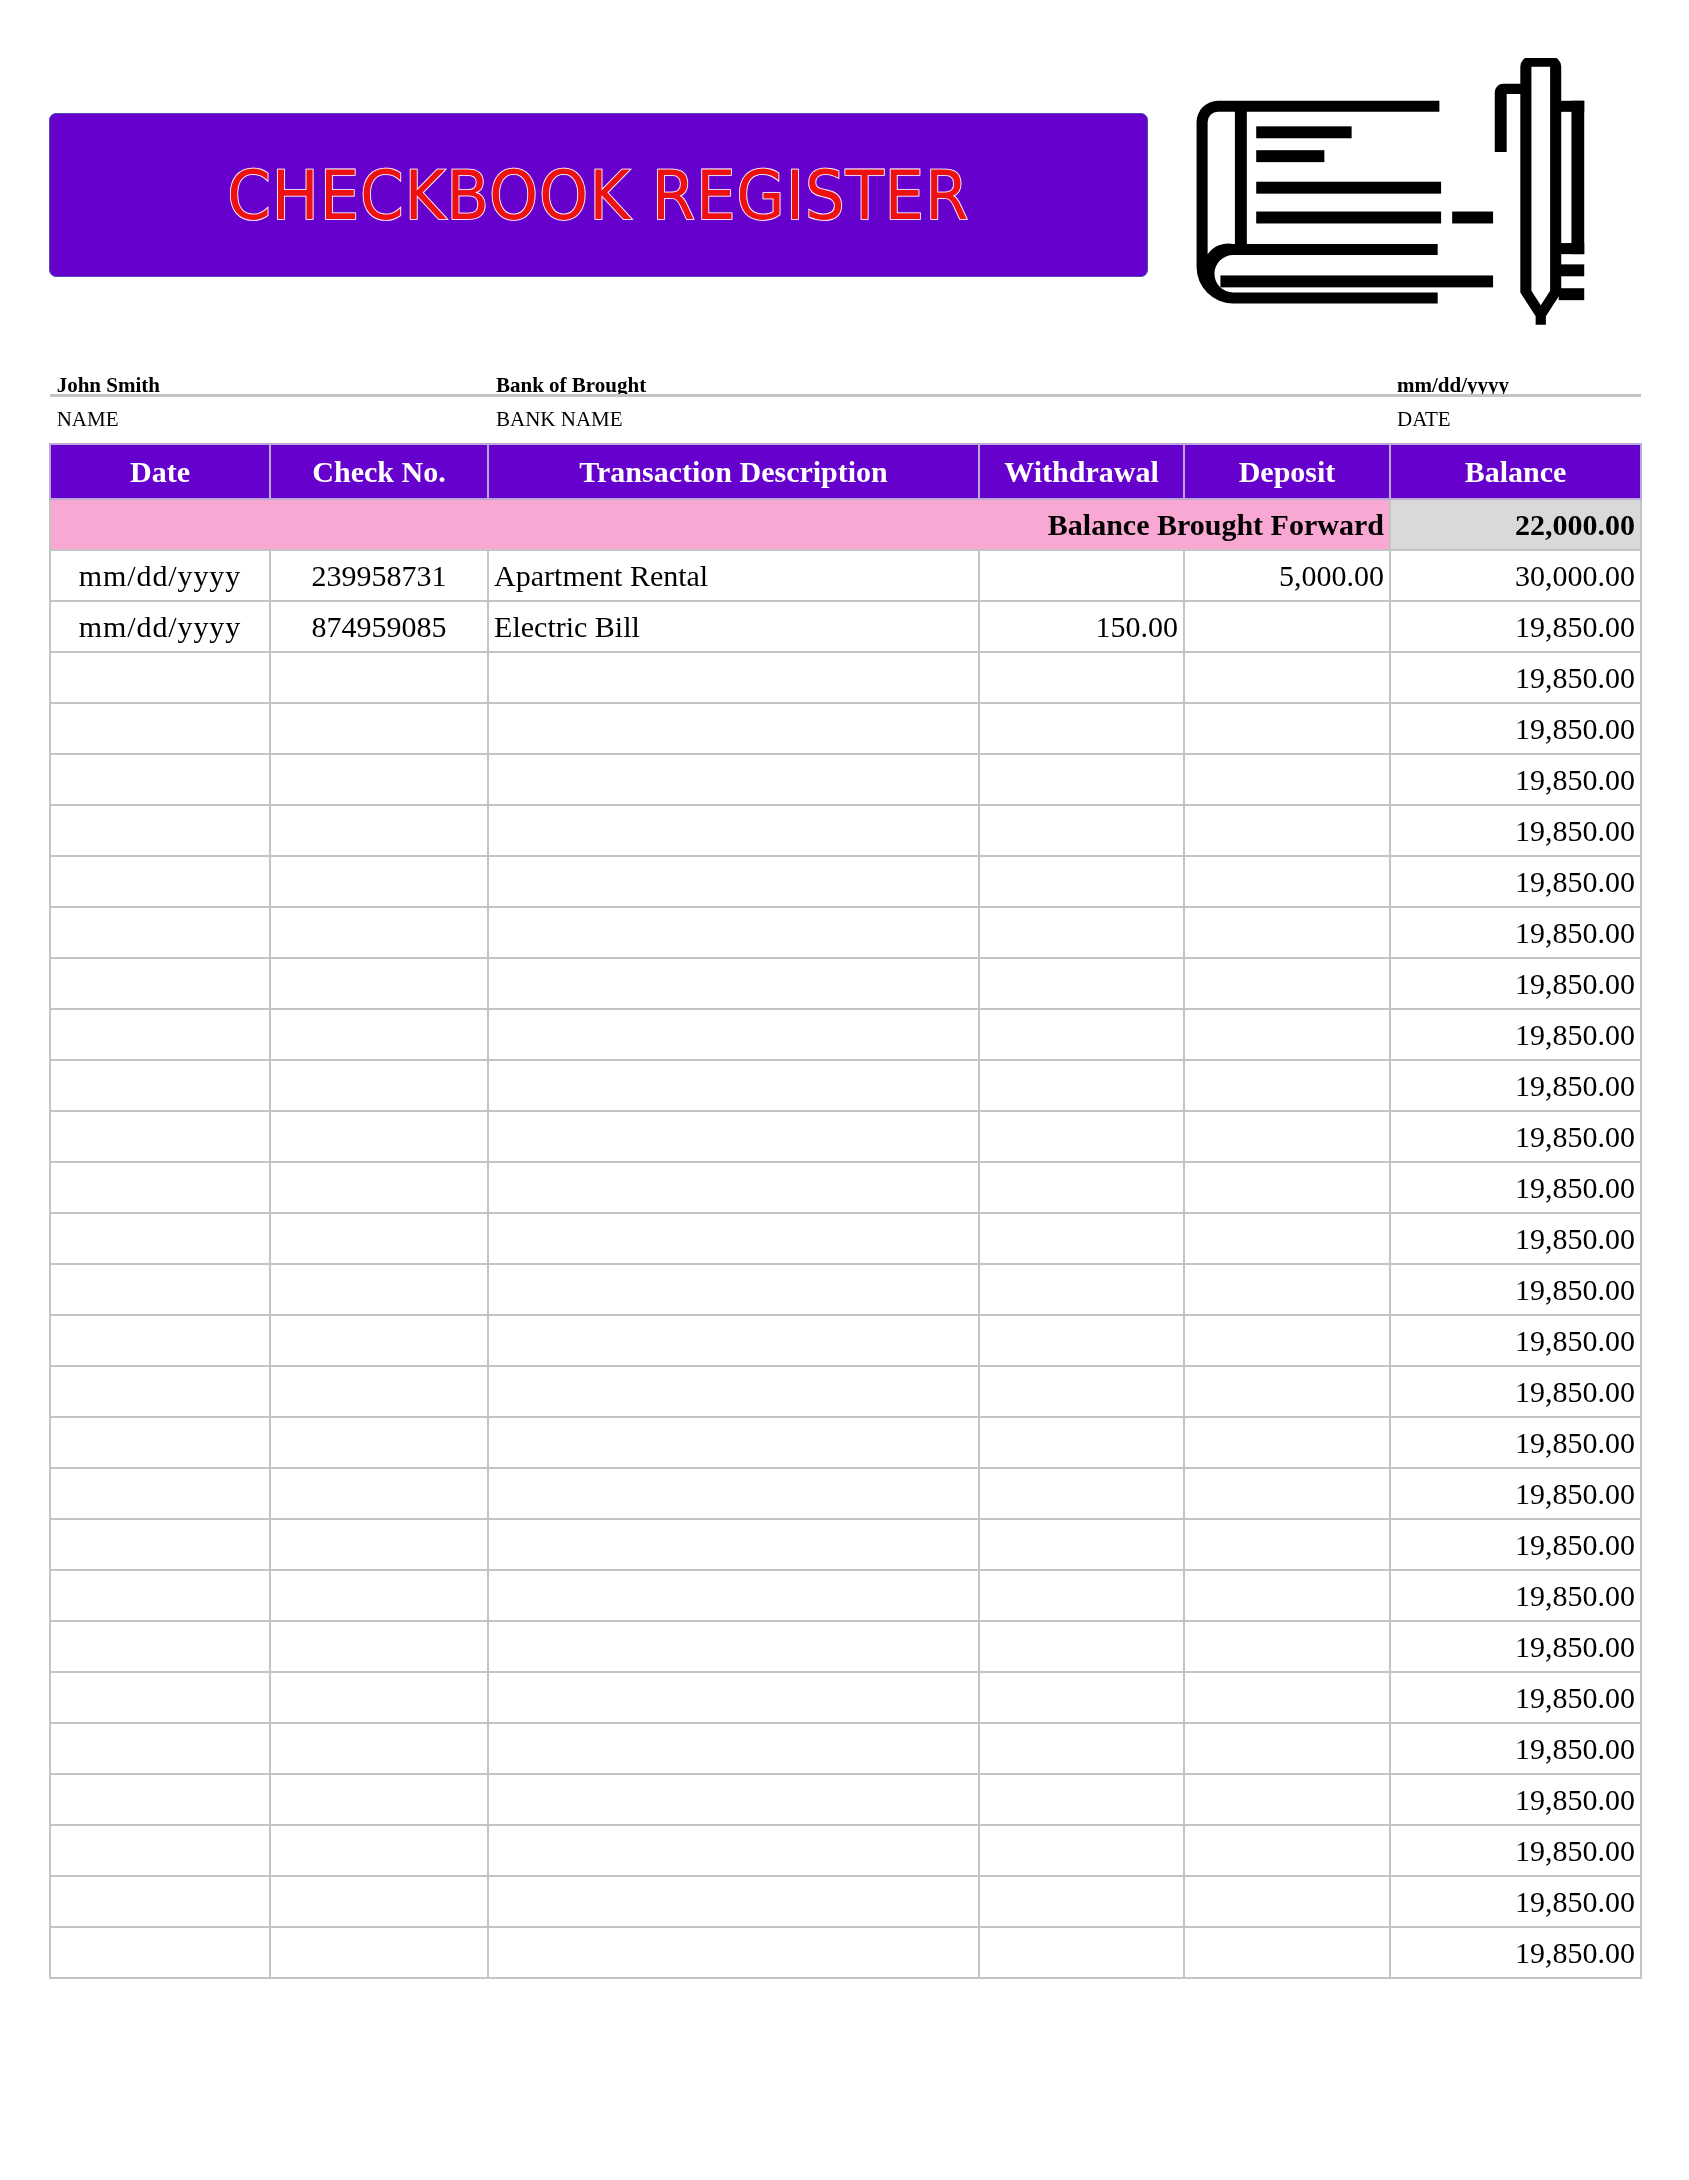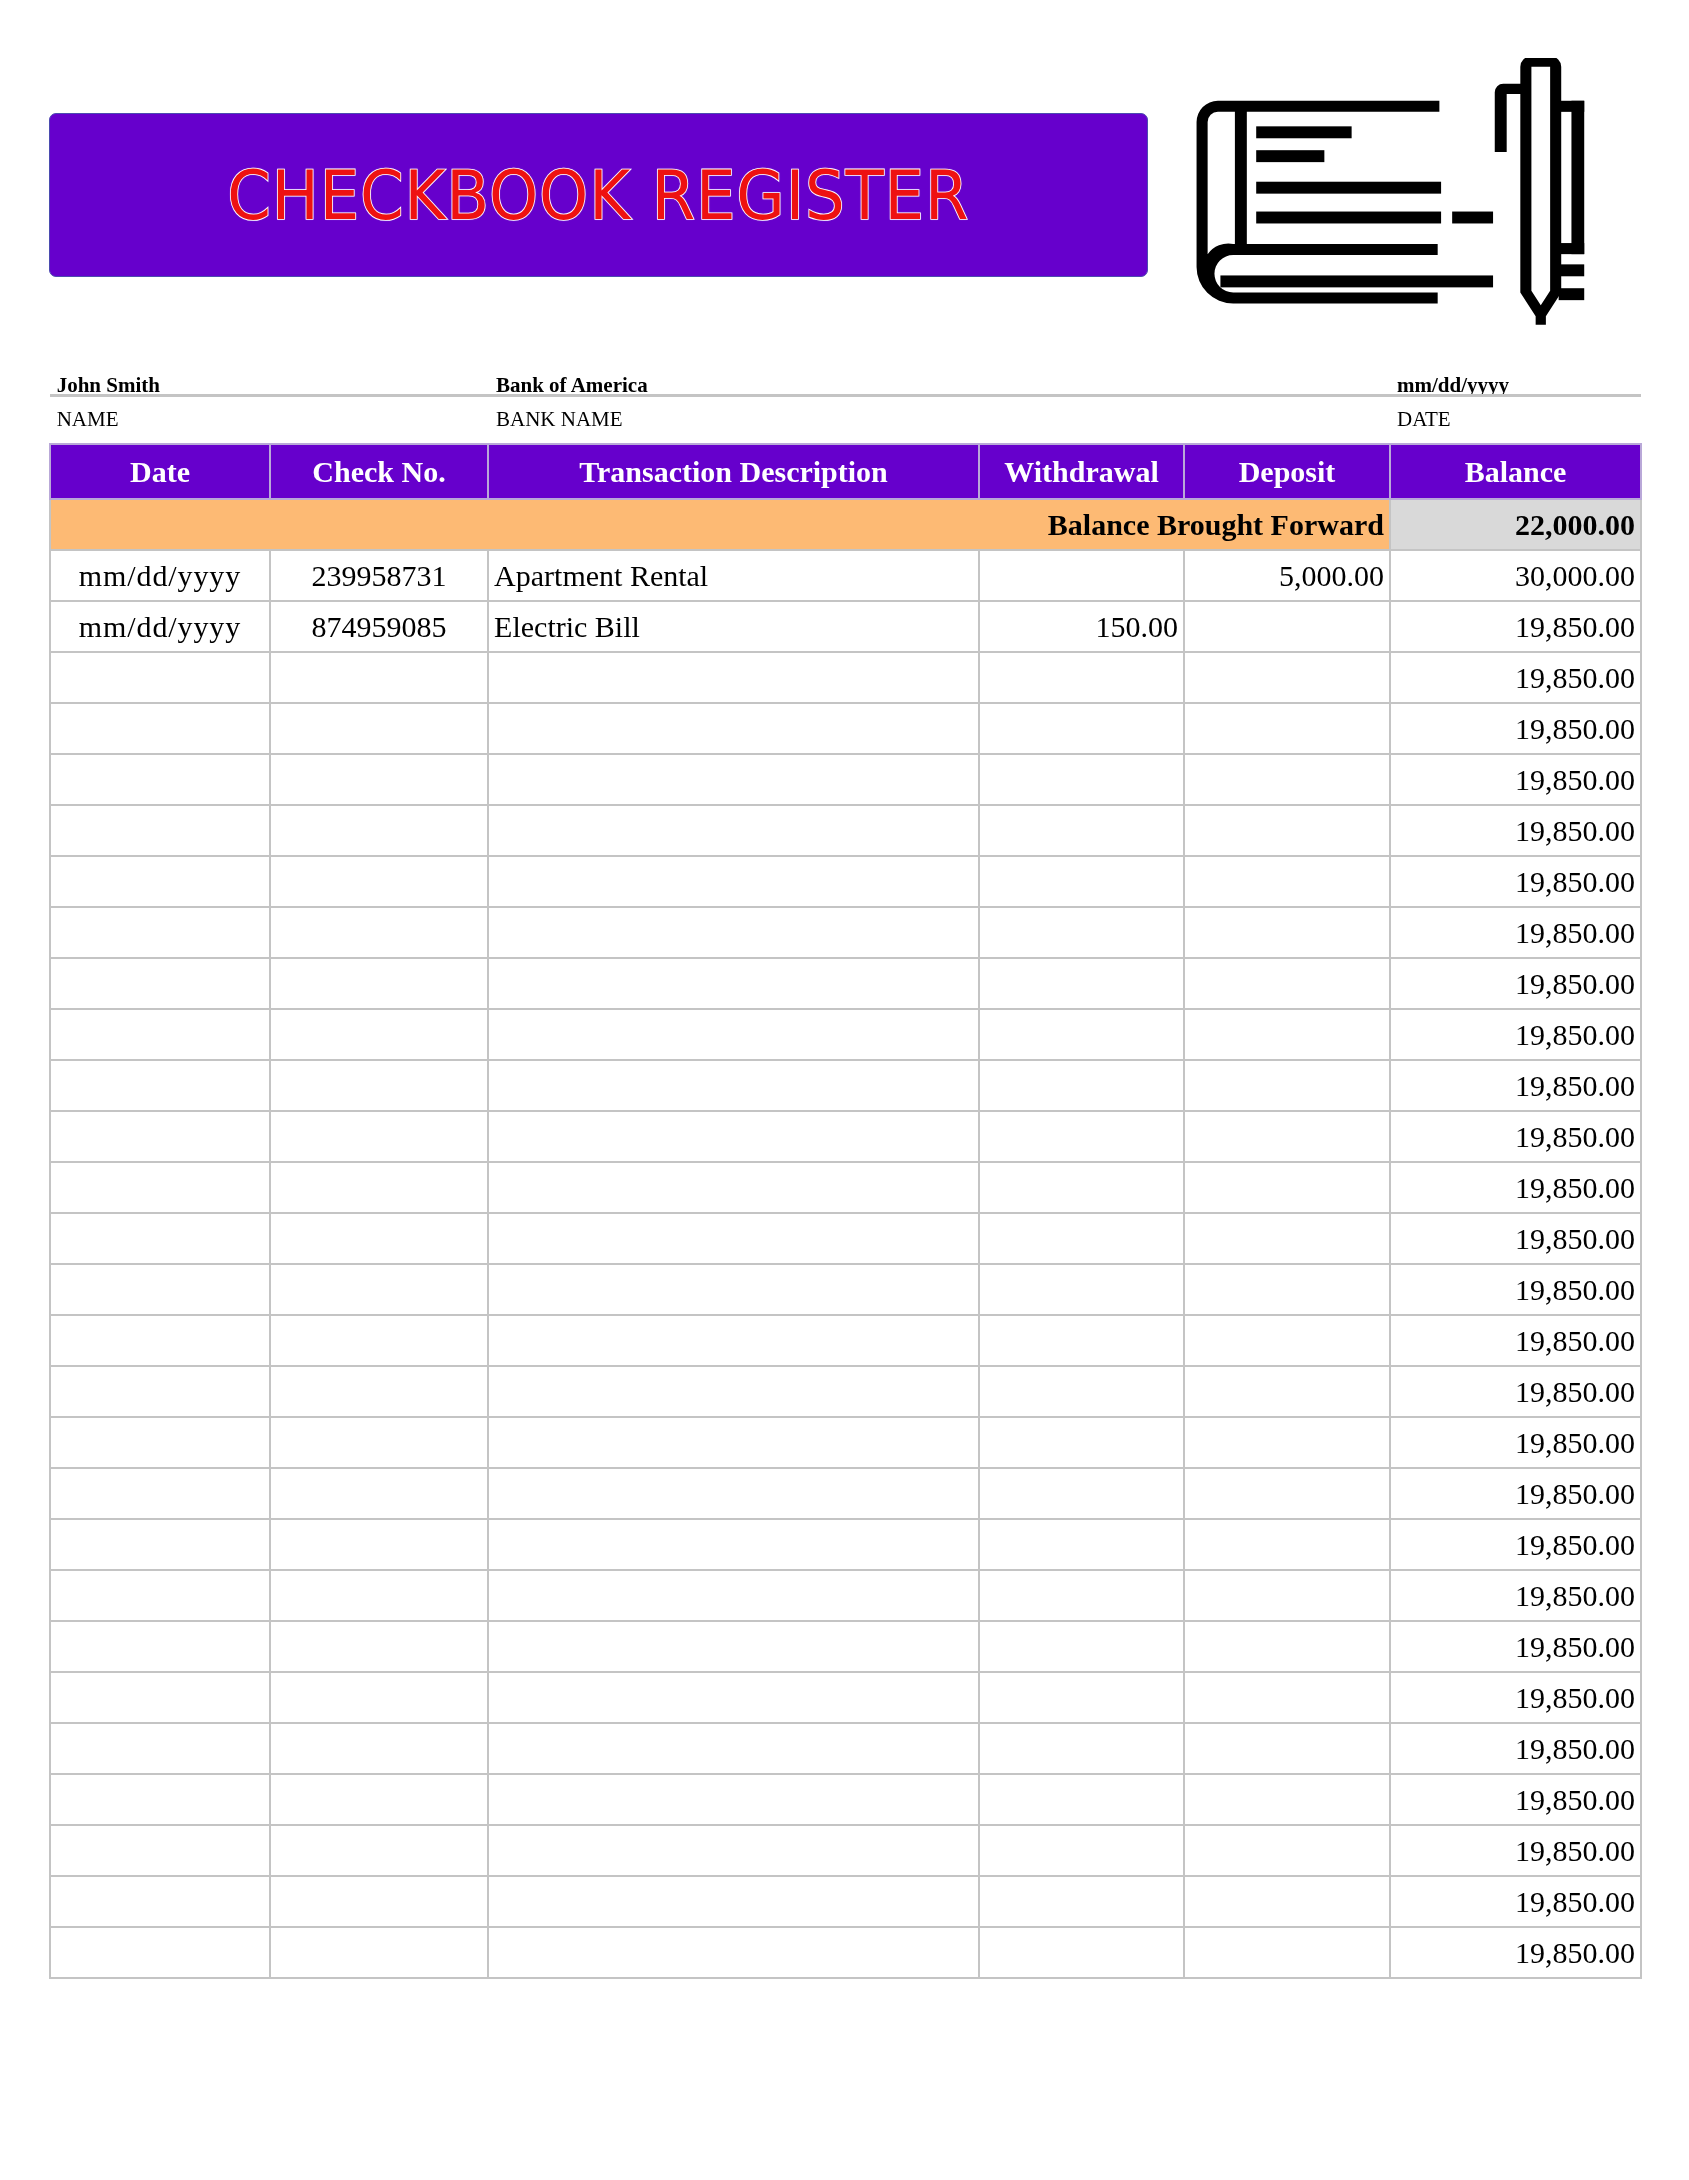--- a/index.html
+++ b/index.html
@@ -7,21 +7,21 @@
   .title-box { position:absolute; left:49px; top:113px; width:1099px; height:164px; background:#6600cc; border:1.7px solid #4b4bb0; border-radius:7px; box-sizing:border-box; display:flex; align-items:center; justify-content:center; }
   .title-text { font-family:"DejaVu Sans", "Liberation Sans", sans-serif; font-size:68px; font-weight:normal; color:#ee1111; letter-spacing:0.9px; -webkit-text-stroke:1.7px #ffffff; paint-order:stroke fill; text-shadow: 0 0 1.7px #fff; transform:scaleX(0.92); }
   .icon { position:absolute; left:1171px; top:58px; width:426px; height:273px; }
   .info-row { position:absolute; top:349px; left:55px; width:1586px; height:85px; }
   .info-val { position:absolute; top:24px; font-size:21px; font-weight:bold; }
   .info-lbl { position:absolute; top:58px; font-size:21px; }
   .info-line { position:absolute; left:-5.1px; top:45px; width:1591px; height:3.4px; background:#c4c4c4; }
   table.reg { position:absolute; left:49px; top:443px; width:1591px; border-collapse:collapse; table-layout:fixed; }
   table.reg td, table.reg th { border:2.6px solid #c4c4c4; height:51px; padding:0 5.1px; box-sizing:border-box; font-size:30px; }
   table.reg th { background:#6600cc; color:#fff; font-weight:bold; text-align:center; height:55px; border-color:#b9a8d8; }
-  .bbf td { background:#fdba74; font-weight:bold; }
+  .bbf td { background:#f9a8d4; font-weight:bold; }
   .r { text-align:right; }
   .c { text-align:center; }
   .l { text-align:left; }
   .date-cell { font-size:31px; letter-spacing:0.9px; }
 </style>
 </head>
 <body>
 
 <div class="title-box">
   <span class="title-text">CHECKBOOK REGISTER</span>
@@ -47,21 +47,21 @@
     <rect x="455" y="270" width="30" height="14"></rect>
 
     <path d="M380 110 v-70 a10 10 0 0 1 10 -10 h32 v12 h-28 v68 z"></path>
 
     <path d="M410 10 a12 12 0 0 1 12 -12 h24 a12 12 0 0 1 12 12 v265 l-18 28 v10 h-12 v-10 l-18 -28 z M423 10 v263 l11 17 l11 -17 V10 z"></path>
   </g>
 </svg>
 
 <div class="info-row">
   <span class="info-val" style="left:1.7px;">John Smith</span>
-  <span class="info-val" style="left:441px;">Bank of America</span>
+  <span class="info-val" style="left:441px;">Bank of Brought</span>
   <span class="info-val" style="left:1342px;">mm/dd/yyyy</span>
   <div class="info-line"></div>
   <span class="info-lbl" style="left:1.7px;">NAME</span>
   <span class="info-lbl" style="left:441px;">BANK NAME</span>
   <span class="info-lbl" style="left:1342px;">DATE</span>
 </div>
 
 <table class="reg">
   <colgroup>
     <col style="width:220px">

